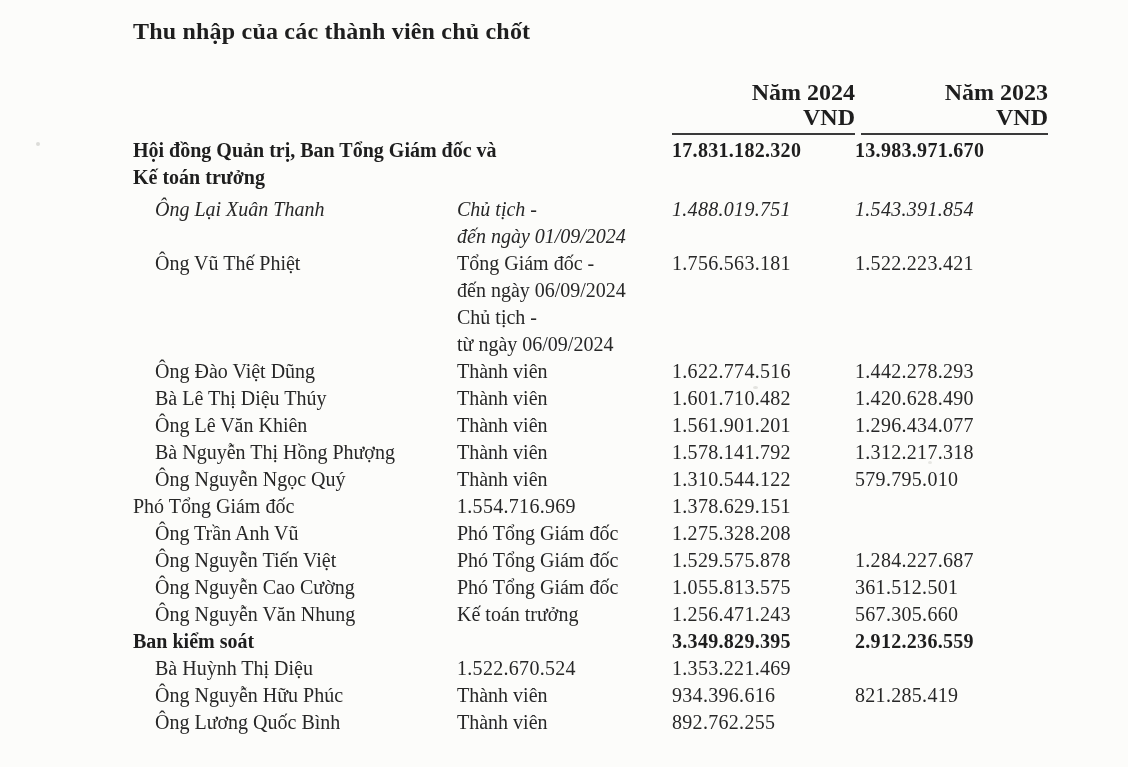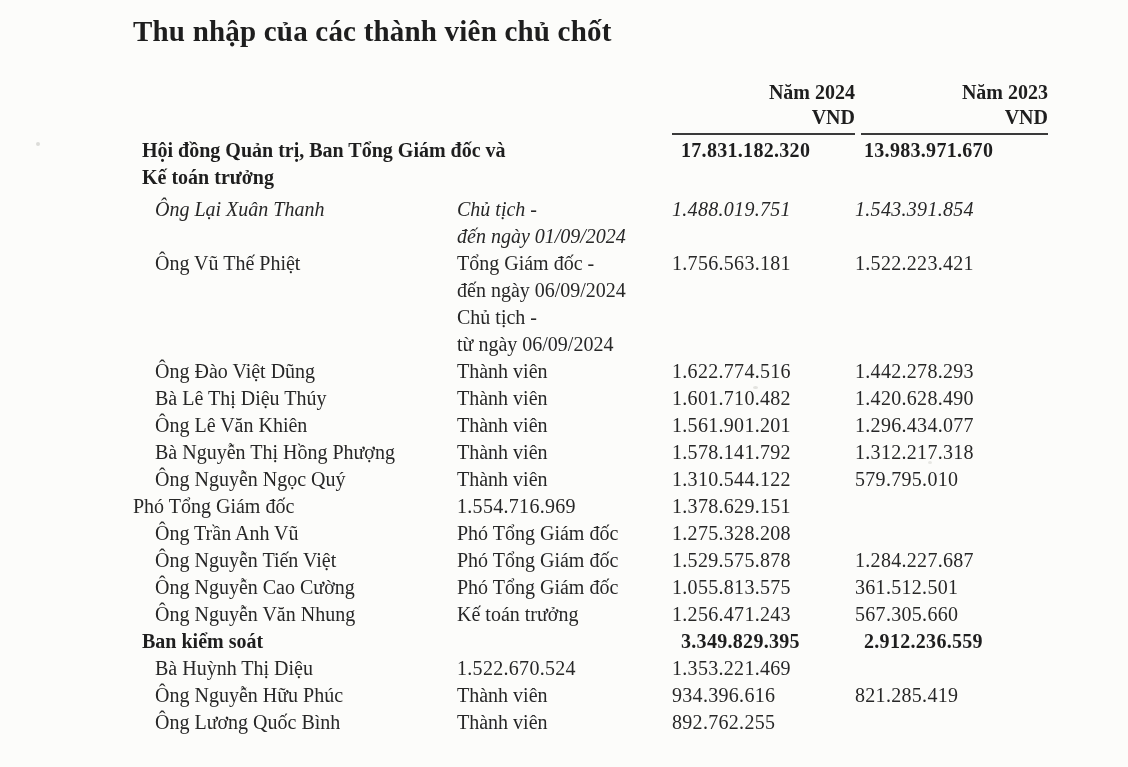--- a/index.html
+++ b/index.html
@@ -3,34 +3,34 @@
 <meta charset="utf-8">
 <style>
   html,body { margin:0; padding:0; background:#e9e9e7; }
   .sheet {
     position:relative; width:1128px; height:767px;
     background:#fcfcfa;
     font-family:"Liberation Serif","DejaVu Serif",serif;
     color:#272727; overflow:hidden;
   }
   .content { position:absolute; left:133px; top:16px; width:915px; }
-  .title { font-size:29px; font-weight:bold; color:#1e1e1e; letter-spacing:0.2px; line-height:30px; }
+  .title { font-size:24px; font-weight:bold; color:#1e1e1e; letter-spacing:0.2px; line-height:30px; }
   .grid { display:grid; grid-template-columns:324px 215px 183px 193px; }
   .thead { margin-top:34px; }
   .thead .hcell {
-    text-align:right; font-weight:bold; font-size:20px; line-height:25px;
+    text-align:right; font-weight:bold; font-size:24px; line-height:25px;
     color:#1e1e1e; padding-bottom:3px; border-bottom:2.5px solid #3a3a3a;
   }
   .thead .hcell.second { margin-left:6px; }
   .tbody { margin-top:2px; }
   .row { font-size:20px; line-height:27px; align-items:start; }
   .row .name { padding-left:22px; }
   .row .pos { padding-right:4px; }
   .row .num { text-align:left; letter-spacing:0.3px; font-variant-numeric:tabular-nums; }
-  .row.sec { font-weight:bold; color:#1e1e1e;margin-left:9px; }
+  .row.sec { font-weight:bold; color:#1e1e1e; }
   .row.sec .name { padding-left:0; grid-column:1 / 3; }
   .row.gap-sm { margin-top:5px;font-style:italic; }
   .speck { position:absolute; border-radius:50%; background:#dcdcd8; }
   .speck.s1 { left:36px;  top:142px; width:4px; height:4px; }
   .speck.s2 { left:753px; top:386px; width:5px; height:3px; background:#e3e3df; }
   .speck.s3 { left:928px; top:461px; width:4px; height:3px; background:#e6e6e2; }
 </style>
 </head>
 <body>
 

